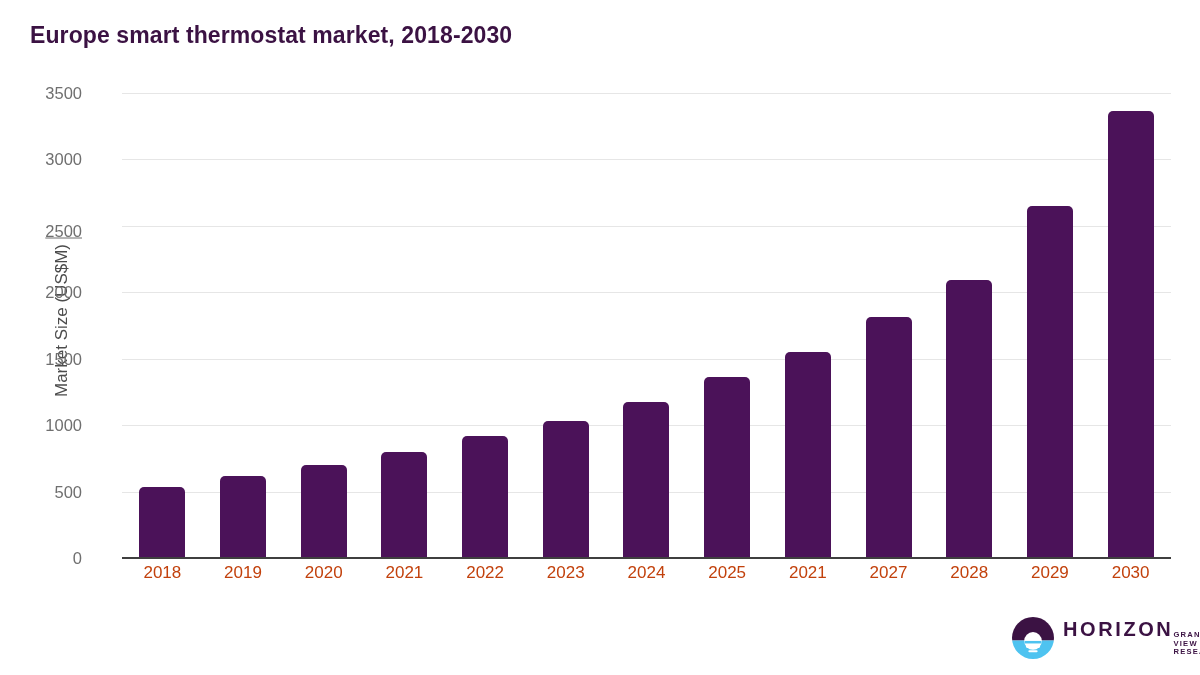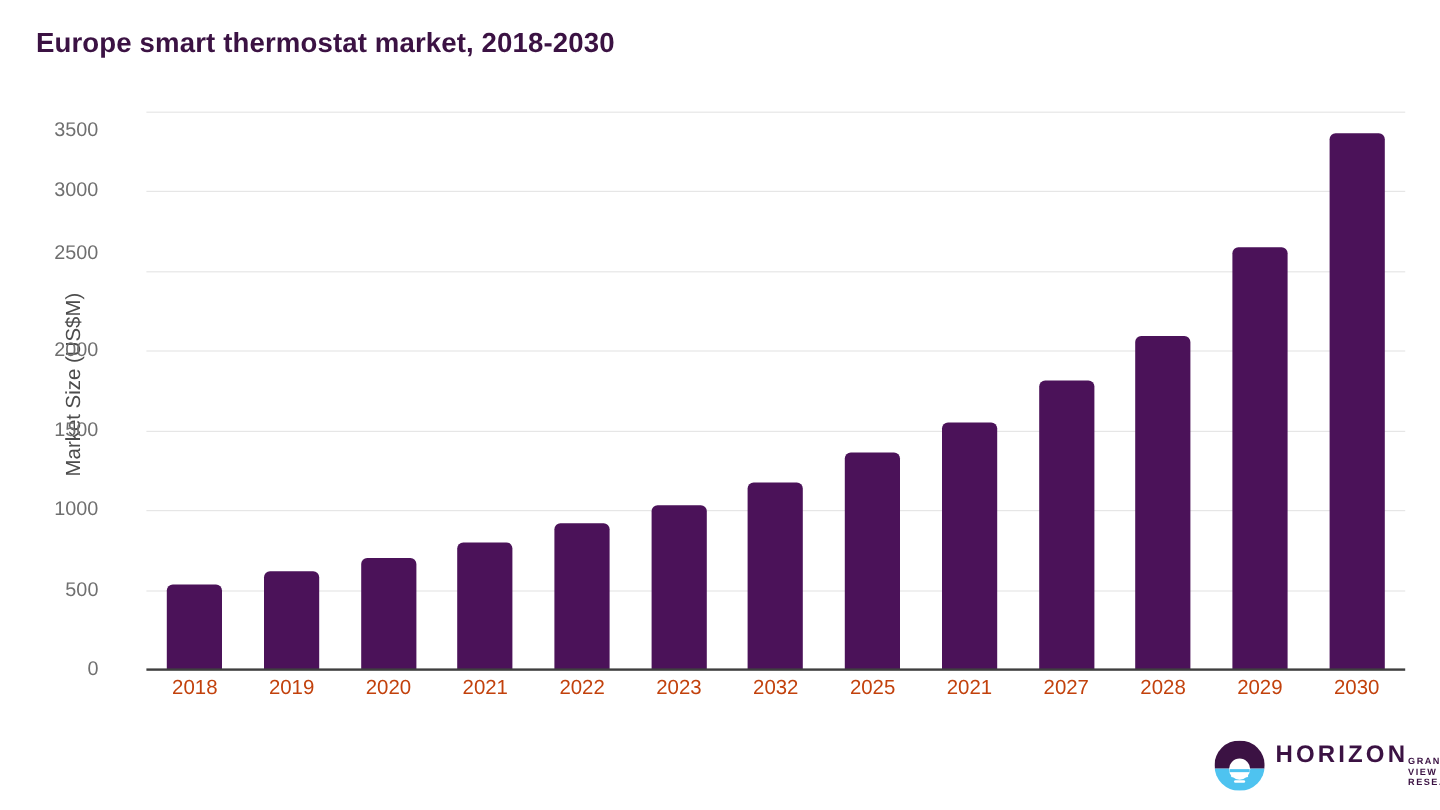--- a/index.html
+++ b/index.html
@@ -210,34 +210,34 @@
           <div class="bar" title="2030: 3366" style="height: 447.197px; background: rgb(75, 18, 89);"></div>
         </div>
       </div>
     <div class="axis-line"></div>
     <div id="yticks">
         <div class="ytick" style="top: 465px;">0</div>
         <div class="ytick" style="top: 398.571px;">500</div>
         <div class="ytick" style="top: 332.143px;">1000</div>
         <div class="ytick" style="top: 265.714px;">1500</div>
         <div class="ytick" style="top: 199.286px;">2000</div>
-        <div class="ytick" style="top: 118px;">2500</div>
+        <div class="ytick" style="top: 138px; text-decoration: underline;">2500</div>
         <div class="ytick" style="top: 66.4286px;">3000</div>
-        <div class="ytick" style="top: 16px;">3500</div>
+        <div class="ytick" style="top: 0px;">3500</div>
       </div>
   </div>
 
   <div class="xaxis" id="xaxis">
       <div class="xtick">2018</div>
       <div class="xtick">2019</div>
       <div class="xtick">2020</div>
       <div class="xtick">2021</div>
       <div class="xtick">2022</div>
       <div class="xtick">2023</div>
-      <div class="xtick">2032</div>
+      <div class="xtick">2024</div>
       <div class="xtick">2025</div>
       <div class="xtick">2021</div>
       <div class="xtick">2027</div>
       <div class="xtick">2028</div>
       <div class="xtick">2029</div>
       <div class="xtick">2030</div>
     </div>
 
 
   <div class="logo">

